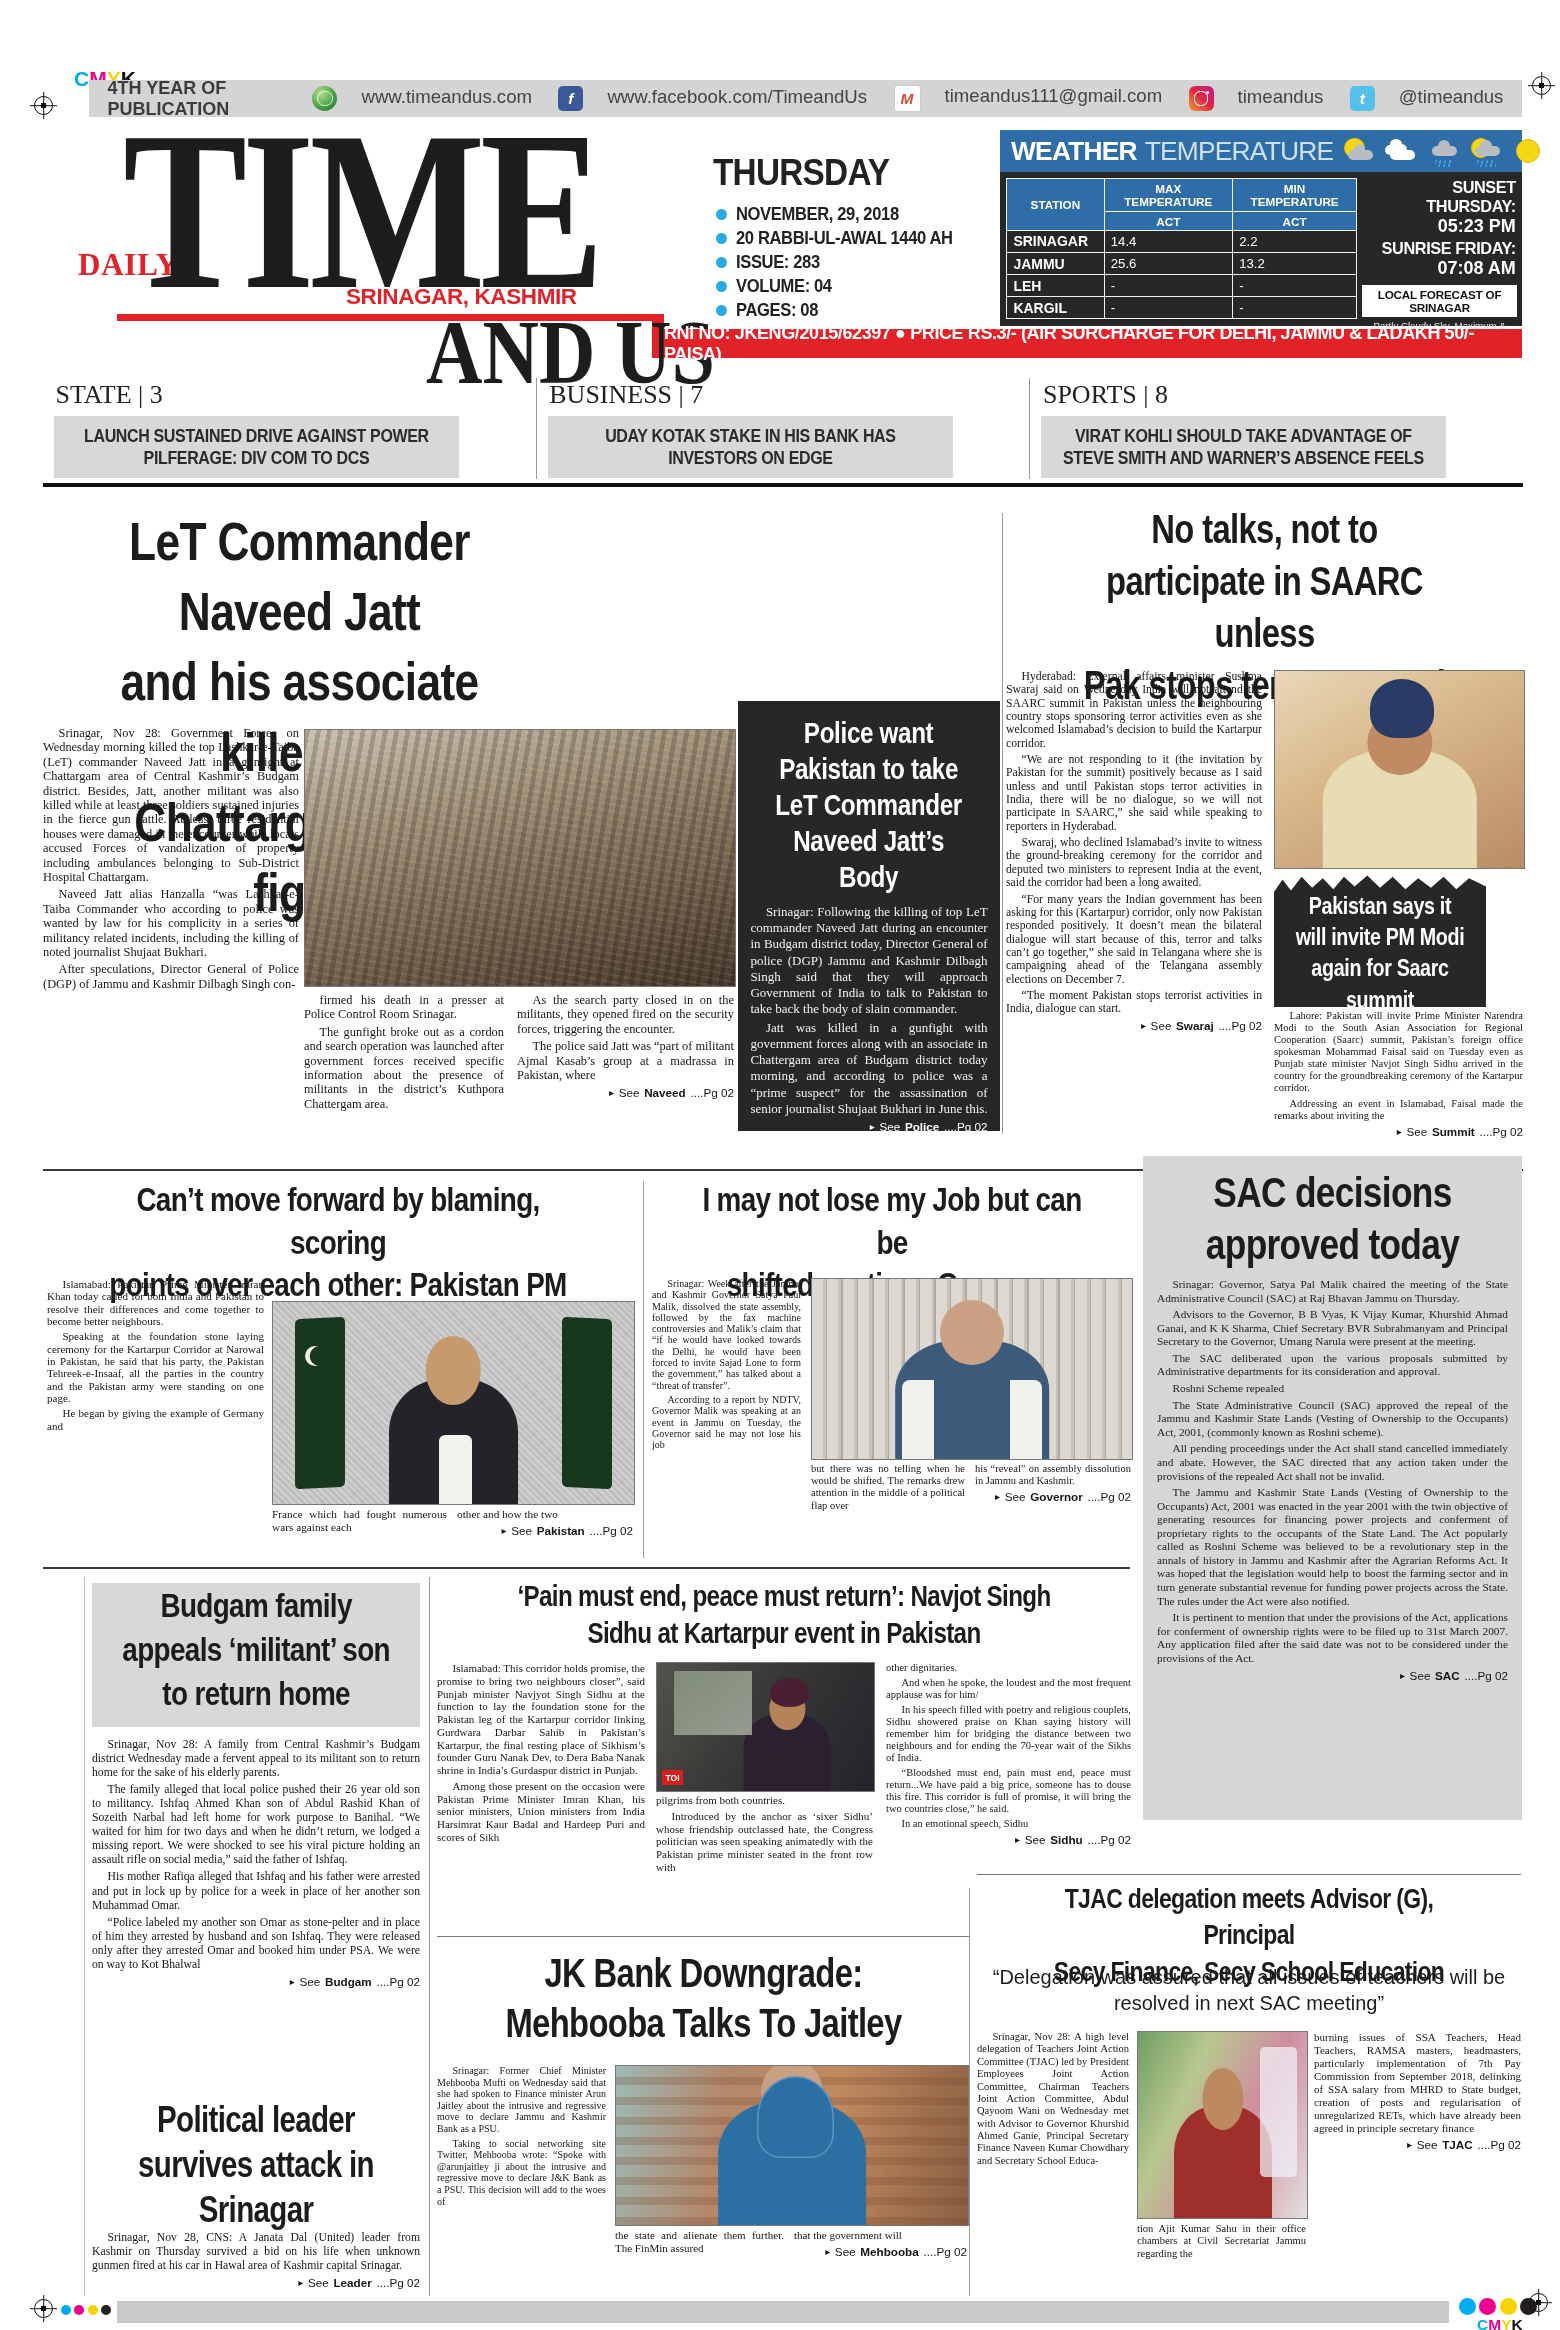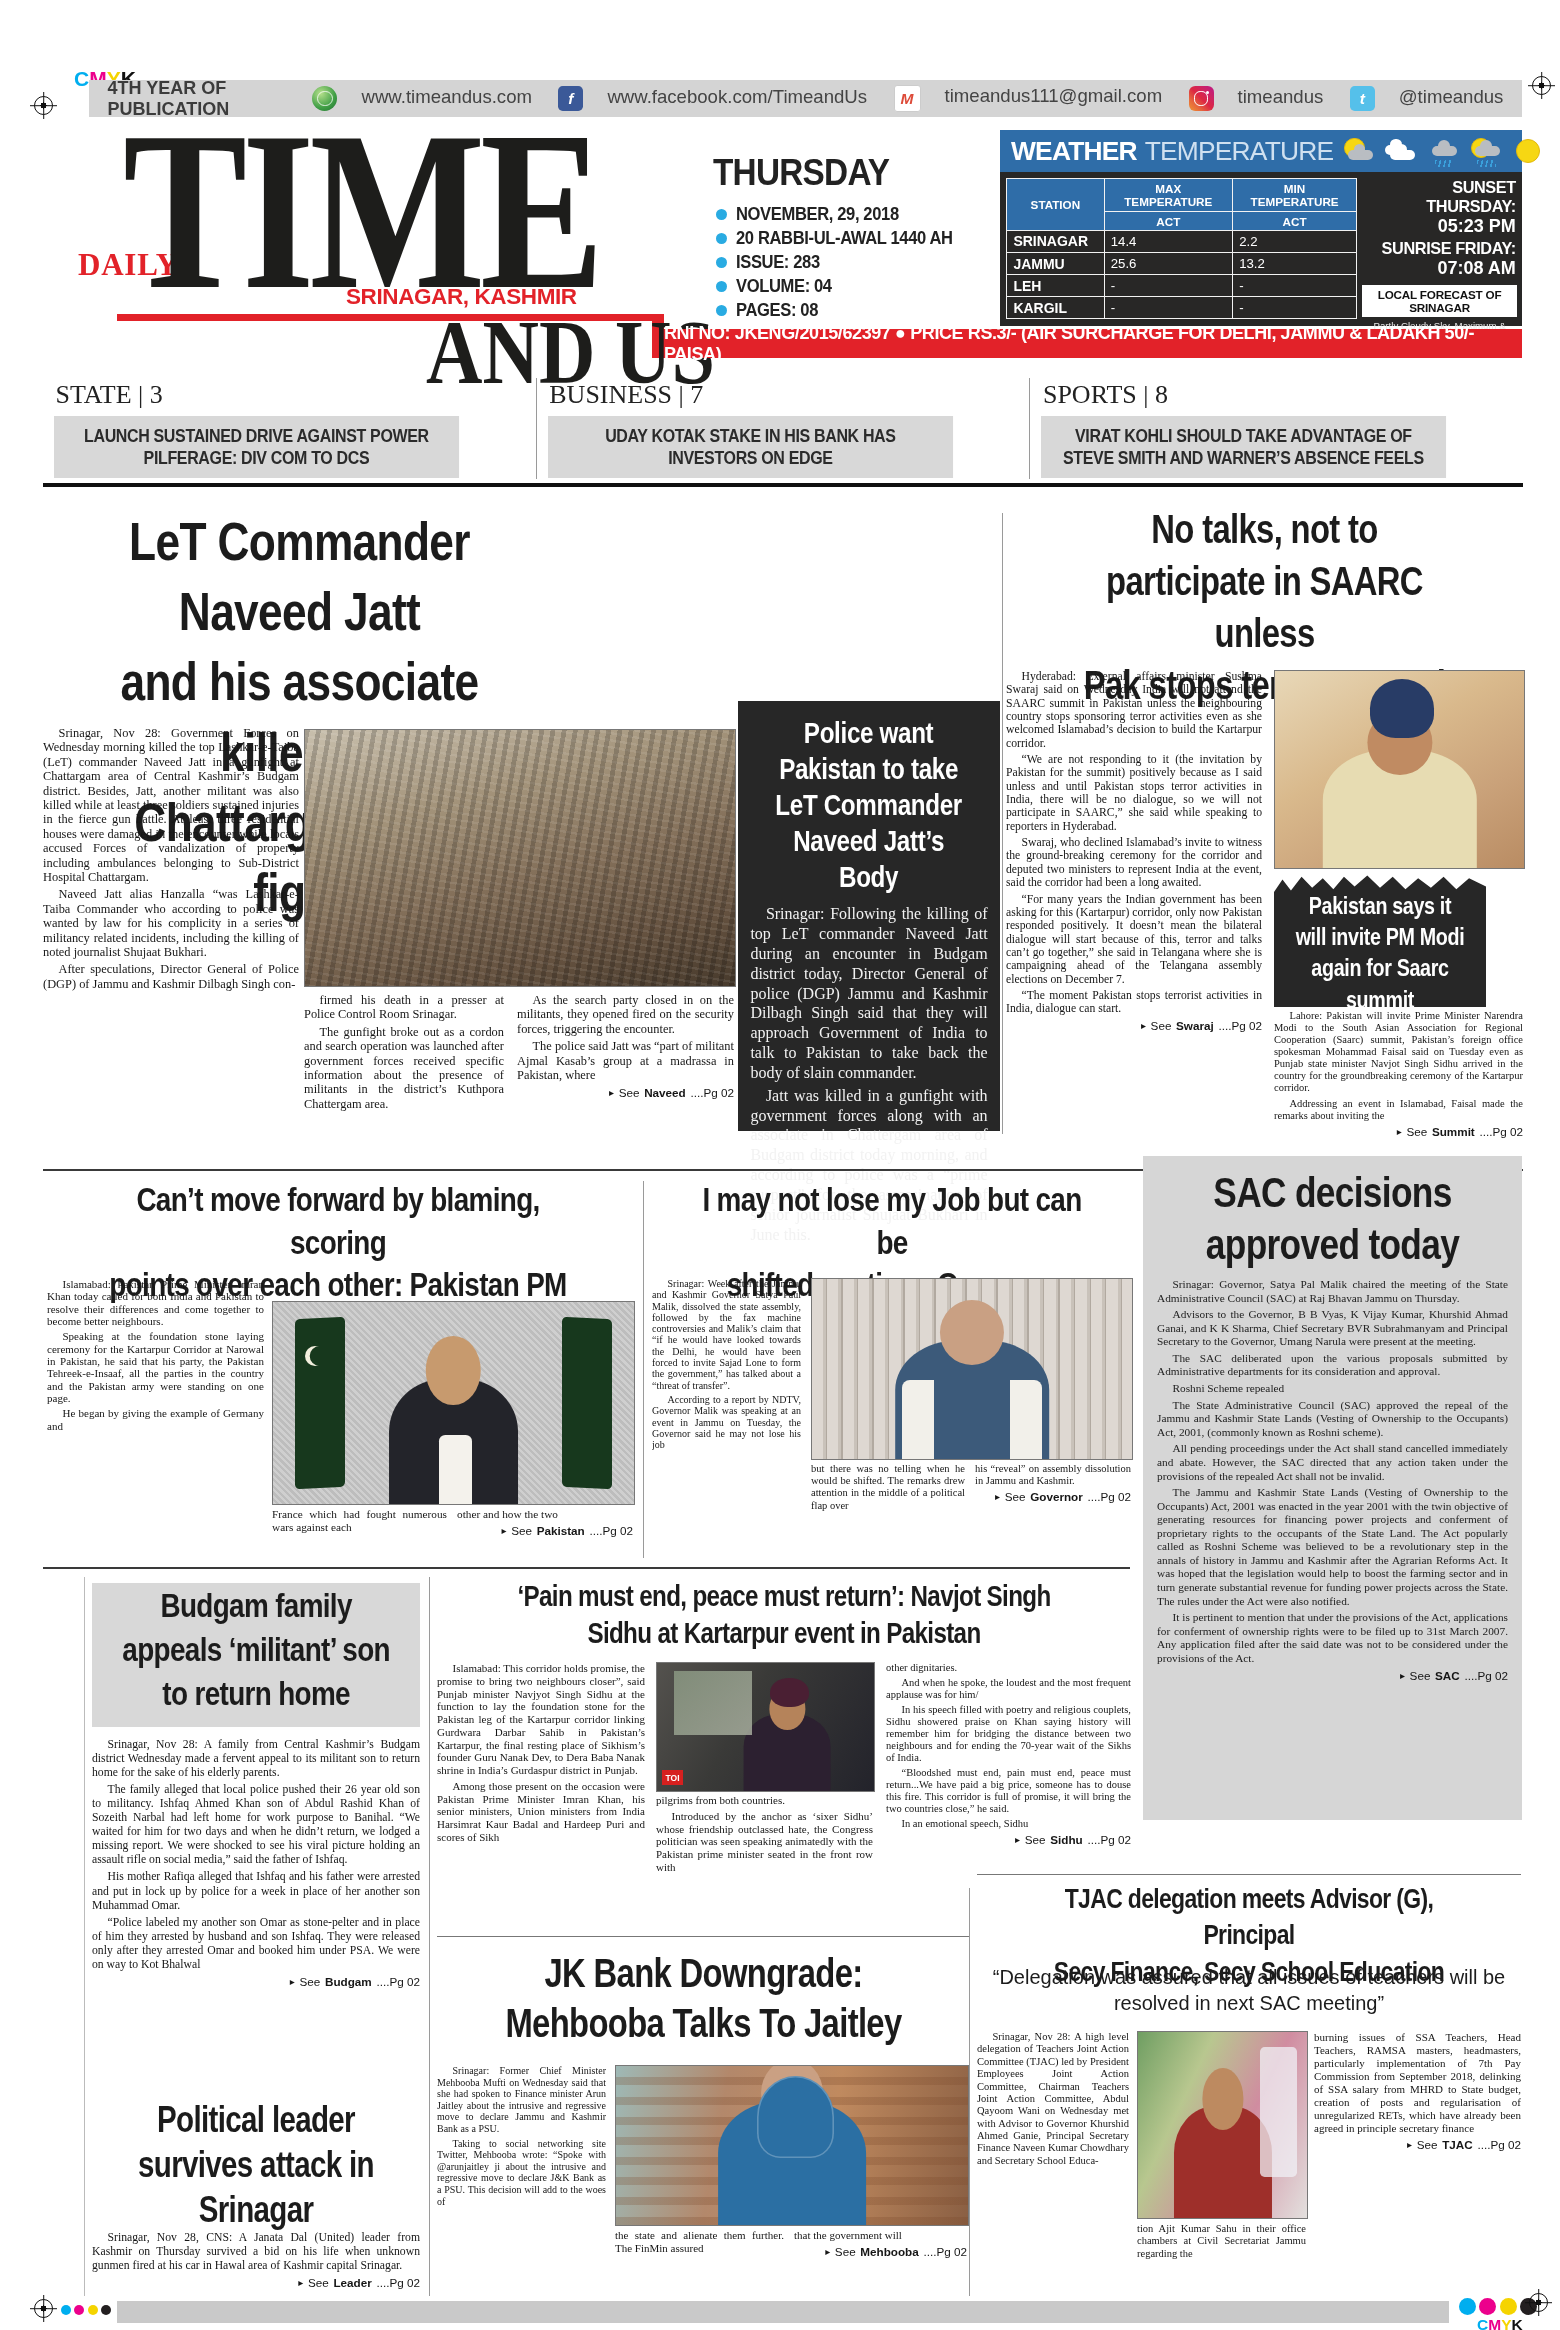--- a/index.html
+++ b/index.html
@@ -288,21 +288,21 @@
     </div>
   </div>
 
   <div class="darkbox" style="left:738px;top:701px;width:262px;height:430px;padding:14px 12.4px">
     <div class="hlw cond" style="font-size:29.5px;line-height:1.22">
       <span class="ln">Police want</span>
       <span class="ln">Pakistan to take</span>
       <span class="ln">LeT Commander</span>
       <span class="ln">Naveed Jatt’s Body</span>
     </div>
-    <div style="font-family:'Liberation Serif',serif;font-size:16px;line-height:1.24;text-align:justify;margin-top:9.3px">
+    <div style="font-family:'Liberation Serif',serif;font-size:13px;line-height:1.24;text-align:justify;margin-top:9.3px">
       <p>Srinagar: Following the killing of top LeT commander Naveed Jatt during an encounter in Budgam district today, Director General of police (DGP) Jammu and Kashmir Dilbagh Singh said that they will approach Government of India to talk to Pakistan to take back the body of slain commander.</p>
       <p>Jatt was killed in a gunfight with government forces along with an associate in Chattergam area of Budgam district today morning, and according to police was a “prime suspect” for the assassination of senior journalist Shujaat Bukhari in June this.</p>
     </div>
     <div class="jump" style="color:#fff">
       <span class="jarr">▸</span>
       <span>See</span>
       <b>Police</b>
       <span>....Pg 02</span>
     </div>
   </div>

